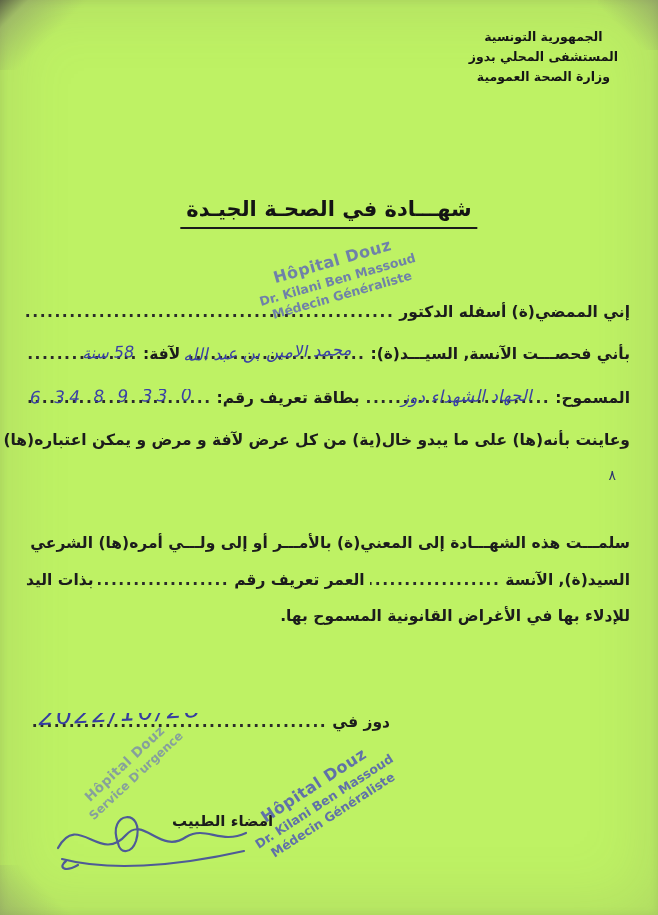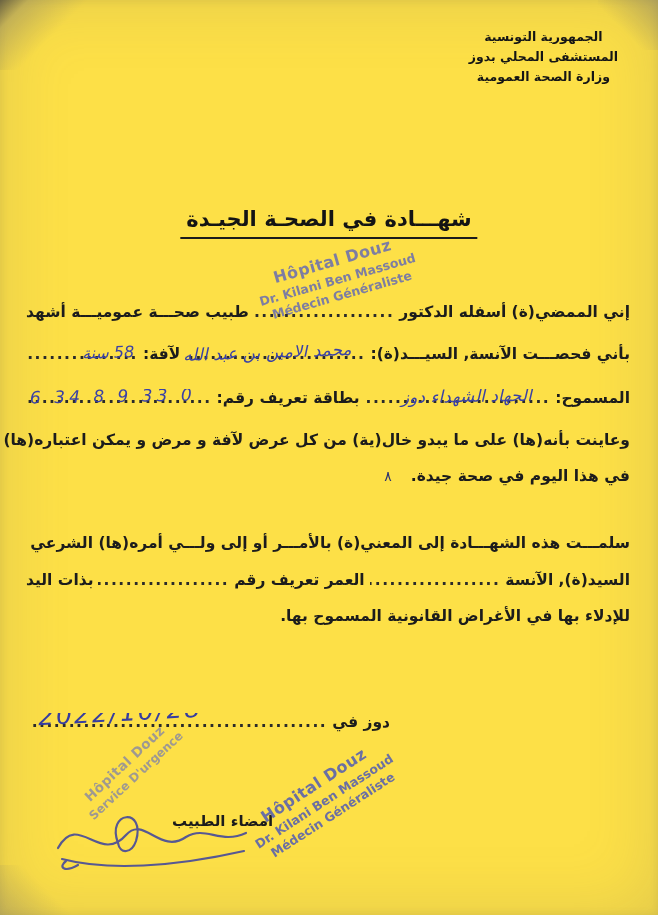--- a/index.html
+++ b/index.html
@@ -1,35 +1,35 @@
 <!DOCTYPE html>
 <html lang="ar"><head>
 <meta charset="utf-8">
 <style>
   html,body{margin:0;padding:0;}
   body{background:#e8e7e3;font-family:"DejaVu Sans",sans-serif;}
   .page{
     position:relative;width:658px;height:915px;margin:0 auto;
-    background:#fde047;overflow:hidden;color:#1d1d1d;
+    background:#bef264;overflow:hidden;color:#1d1d1d;
     box-shadow:inset 0 0 70px rgba(110,105,95,.20), inset 0 0 8px rgba(90,85,75,.15);
   }
   .corner-tl{position:absolute;top:0;left:0;width:90px;height:70px;
     background:linear-gradient(135deg,rgba(70,68,62,.75) 0%,rgba(120,116,108,.35) 18%,rgba(0,0,0,0) 55%);}
   .corner-tr{position:absolute;top:0;right:0;width:60px;height:50px;
     background:linear-gradient(225deg,rgba(120,116,108,.45) 0%,rgba(0,0,0,0) 60%);}
   .corner-bl{position:absolute;bottom:0;left:0;width:70px;height:50px;
     background:linear-gradient(45deg,rgba(120,116,108,.35) 0%,rgba(0,0,0,0) 60%);}
 
   .header{position:absolute;top:27px;right:40px;text-align:center;
     font-size:12.5px;font-weight:700;line-height:1.6;color:#151515;}
   .header div{white-space:nowrap;}
 
   .title{position:absolute;top:197px;left:50%;transform:translateX(-50%);
     font-size:21px;font-weight:700;white-space:nowrap;
-    border-bottom:2.5px solid #1b1b1b;padding:0 6px 6px 6px;color:#141414;margin-top:10px;}
+    border-bottom:2.5px solid #1b1b1b;padding:0 6px 6px 6px;color:#141414;}
 
   .bodyline{position:absolute;right:28px;left:26px;display:flex;align-items:baseline;
     font-size:15.5px;font-weight:700;white-space:nowrap;gap:5px;color:#1c1c1c;}
   .lbl{flex:0 0 auto;}
   .dotline{position:relative;min-width:0;overflow:hidden;}
   .grow{flex:1 1 auto;}
   .dots{display:block;overflow:hidden;white-space:nowrap;letter-spacing:1.5px;color:#2a2a2a;}
   .hand{position:absolute;bottom:1px;color:#3a41a5;font-weight:400;font-style:italic;
     white-space:nowrap;pointer-events:none;}
   .hand-name{right:14px;font-size:17px;transform:rotate(-2deg);}
@@ -77,21 +77,20 @@
     <div class="s1">Hôpital Douz</div>
     <div class="s2">Dr. Kilani Ben Massoud</div>
     <div class="s3">Médecin Généraliste</div>
   </div>
 
   <div class="bodyline" dir="rtl" style="top:303px;">
     <span class="lbl">إني الممضي(ة) أسفله الدكتور</span>
     <span class="dotline grow">
       <span class="dots">......................................................................</span>
     </span>
-    <span class="lbl">طبيب صحـــة عموميـــة أشهد</span>
   </div>
 
   <div class="bodyline" dir="rtl" style="top:345px;">
     <span class="lbl">بأني فحصـــت الآنسة, السيـــد(ة):</span>
     <span class="dotline grow">
       <span class="dots">......................................................................</span>
       <span class="hand hand-name">محمد الأمين بن عبد الله</span>
     </span>
     <span class="lbl">لآفة:</span>
     <span class="dotline" style="flex:0 0 112px;">
@@ -111,21 +110,20 @@
       <span class="dots">......................................................................</span>
       <span class="hand hand-id">0 33 9 8 34 6</span>
     </span>
   </div>
 
   <div class="bodyline" dir="rtl" style="top:431px;">
     <span class="lbl">وعاينت بأنه(ها) على ما يبدو خال(ية) من كل عرض لآفة و مرض و يمكن اعتباره(ها)</span>
   </div>
 
   <div class="bodyline" dir="rtl" style="top:467px;">
-    <span class="lbl">في هذا اليوم في صحة جيدة.</span>
     <span class="hand-mark">٨</span>
   </div>
 
   <div class="bodyline" dir="rtl" style="top:534px;">
     <span class="lbl">سلمـــت هذه الشهـــادة إلى المعني(ة) بالأمـــر أو إلى ولـــي أمره(ها) الشرعي</span>
   </div>
 
   <div class="bodyline" dir="rtl" style="top:571px;">
     <span class="lbl">السيد(ة), الآنسة</span>
     <span class="dotline grow">

